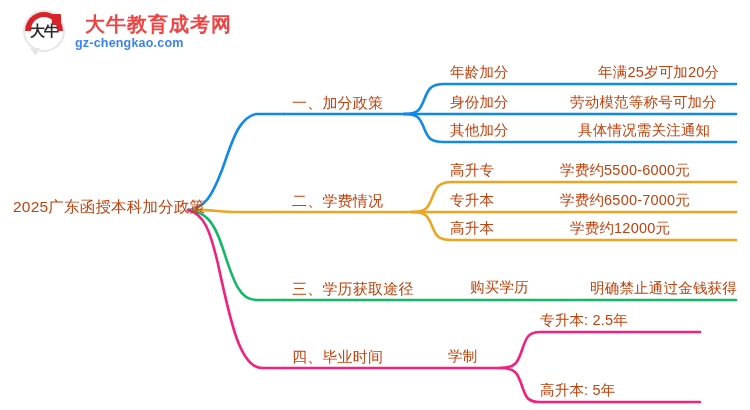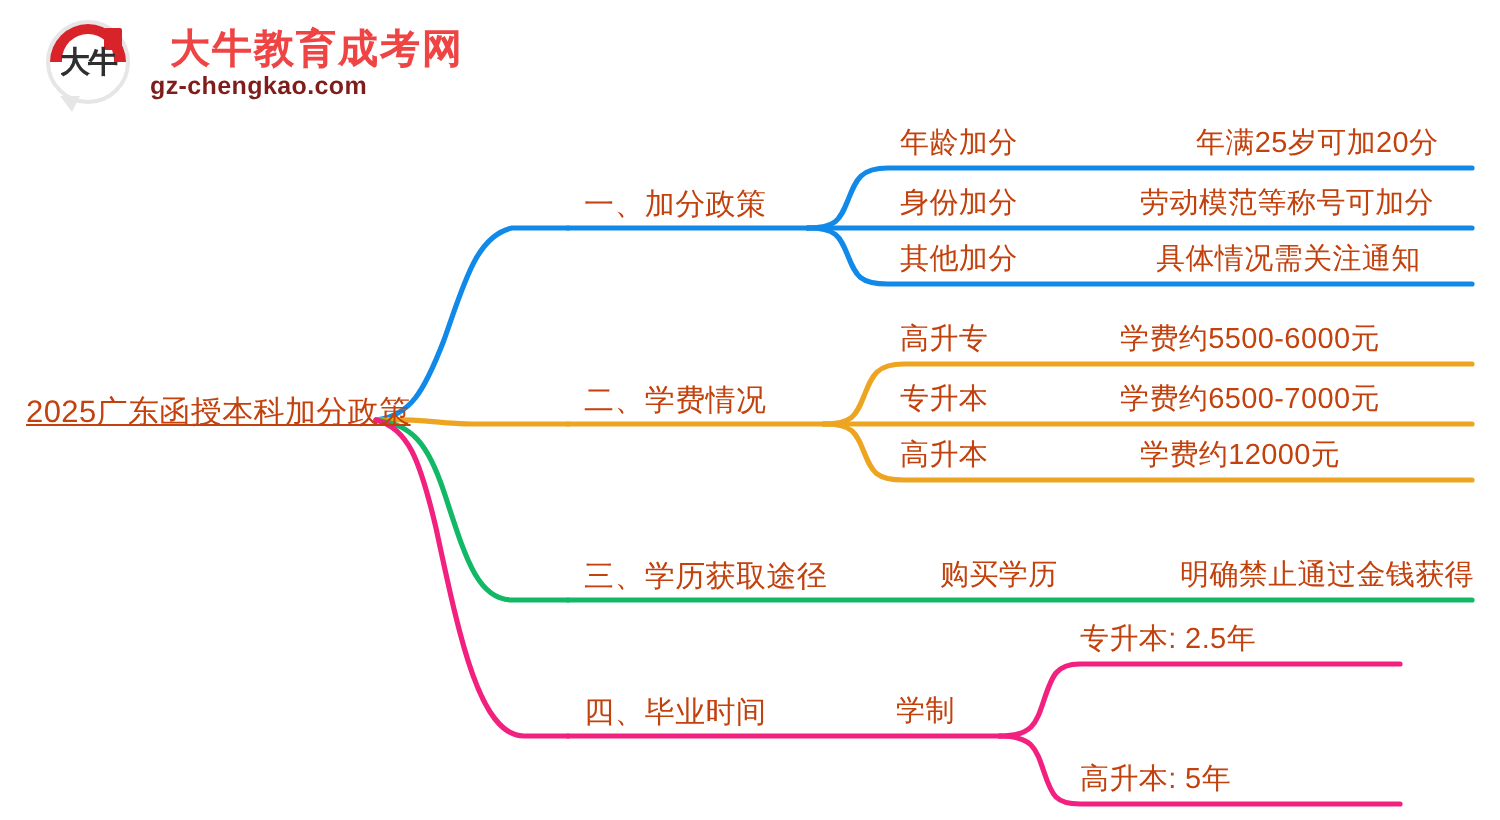--- a/index.html
+++ b/index.html
@@ -138,21 +138,21 @@
     color: #ef4444;
     letter-spacing: 1px;
     white-space: nowrap;
   }
   .logo-url {
     position: absolute;
     left: 53px;
     top: 28px;
     font-size: 12.5px;
     font-weight: bold;
-    color: #7f1d1d;
+    color: #3b82f6;
     letter-spacing: 0.2px;
     white-space: nowrap;
   }
 </style>
 </head>
 <body>
 
 <div id="canvas">
 
   <div class="logo">
@@ -187,21 +187,21 @@
 
     <path d="M188,210 C206,212 214,222 222,246 C232,276 238,300 256,300 L284,300" fill="none" stroke="#12b866" stroke-width="2.6" stroke-linecap="round"></path>
     <path d="M284,300 L736,300" fill="none" stroke="#12b866" stroke-width="2.6" stroke-linecap="round"></path>
 
     <path d="M188,210 C204,214 210,230 218,264 C230,320 240,368 262,368 L284,368" fill="none" stroke="#f2207e" stroke-width="2.6" stroke-linecap="round"></path>
     <path d="M284,368 L500,368" fill="none" stroke="#f2207e" stroke-width="2.6" stroke-linecap="round"></path>
     <path d="M500,368 C516,368 518,362 522,350 C526,338 528,332 540,332 L700,332" fill="none" stroke="#f2207e" stroke-width="2.6" stroke-linecap="round"></path>
     <path d="M500,368 C516,368 518,374 522,386 C526,398 528,402 540,402 L700,402" fill="none" stroke="#f2207e" stroke-width="2.6" stroke-linecap="round"></path>
   </svg>
 
-  <div class="node root" style="left:13px; top:199px;text-decoration:underline;">2025广东函授本科加分政策</div>
+  <div class="node root" style="left:13px; top:199px;">2025广东函授本科加分政策</div>
 
   <div class="node lvl1" style="left:292px; top:95px;">一、加分政策</div>
 
   <div class="node lvl2" style="left:450px; top:65px;">年龄加分</div>
   <div class="node lvl3" style="left:598px; top:65px;">年满25岁可加20分</div>
 
   <div class="node lvl2" style="left:450px; top:95px;">身份加分</div>
   <div class="node lvl3" style="left:570px; top:95px;">劳动模范等称号可加分</div>
 
   <div class="node lvl2" style="left:450px; top:123px;">其他加分</div>
@@ -212,21 +212,21 @@
   <div class="node lvl2" style="left:450px; top:163px;">高升专</div>
   <div class="node lvl3" style="left:560px; top:163px;">学费约5500-6000元</div>
 
   <div class="node lvl2" style="left:450px; top:193px;">专升本</div>
   <div class="node lvl3" style="left:560px; top:193px;">学费约6500-7000元</div>
 
   <div class="node lvl2" style="left:450px; top:221px;">高升本</div>
   <div class="node lvl3" style="left:570px; top:221px;">学费约12000元</div>
 
   <div class="node lvl1" style="left:292px; top:281px;">三、学历获取途径</div>
-  <div class="node lvl2" style="left:470px; top:281px;">购买学历</div>
+  <div class="node lvl2" style="left:470px; top:281px;font-family:Liberation Mono, monospace;">购买学历</div>
   <div class="node lvl1" style="left:292px; top:349px;">四、毕业时间</div>
 
   <div class="node lvl3" style="left:590px; top:281px;">明确禁止通过金钱获得</div>
   <div class="node lvl2" style="left:448px; top:349px;">学制</div>
   <div class="node lvl3" style="left:540px; top:313px;">专升本: 2.5年</div>
   <div class="node lvl3" style="left:540px; top:383px;">高升本: 5年</div>
 
 </div>
 
 </body></html>

